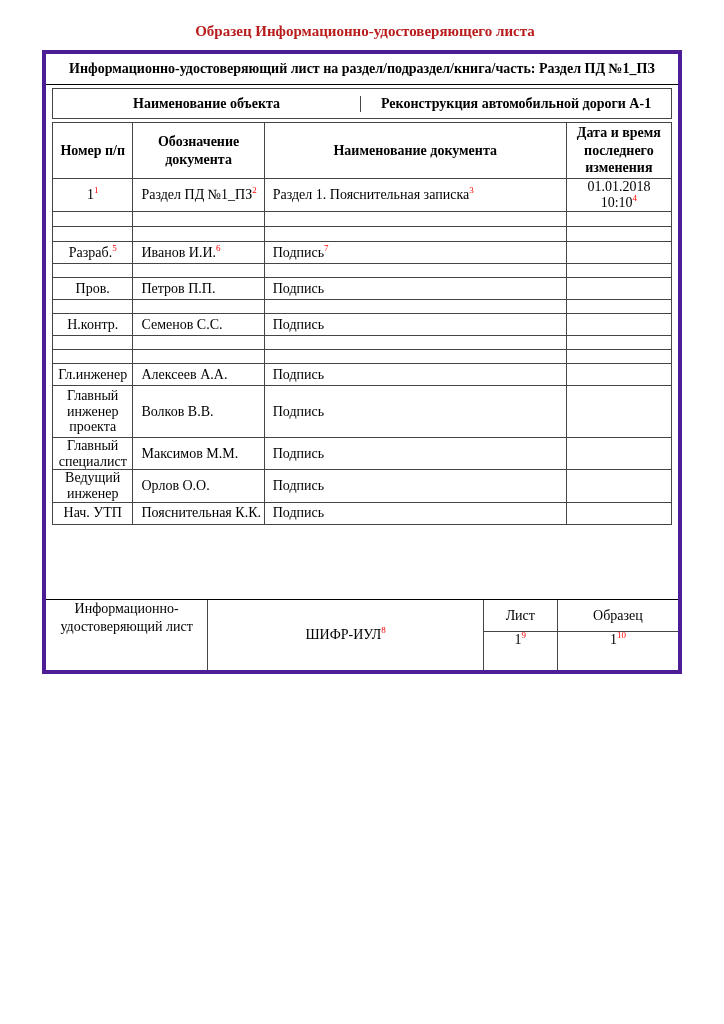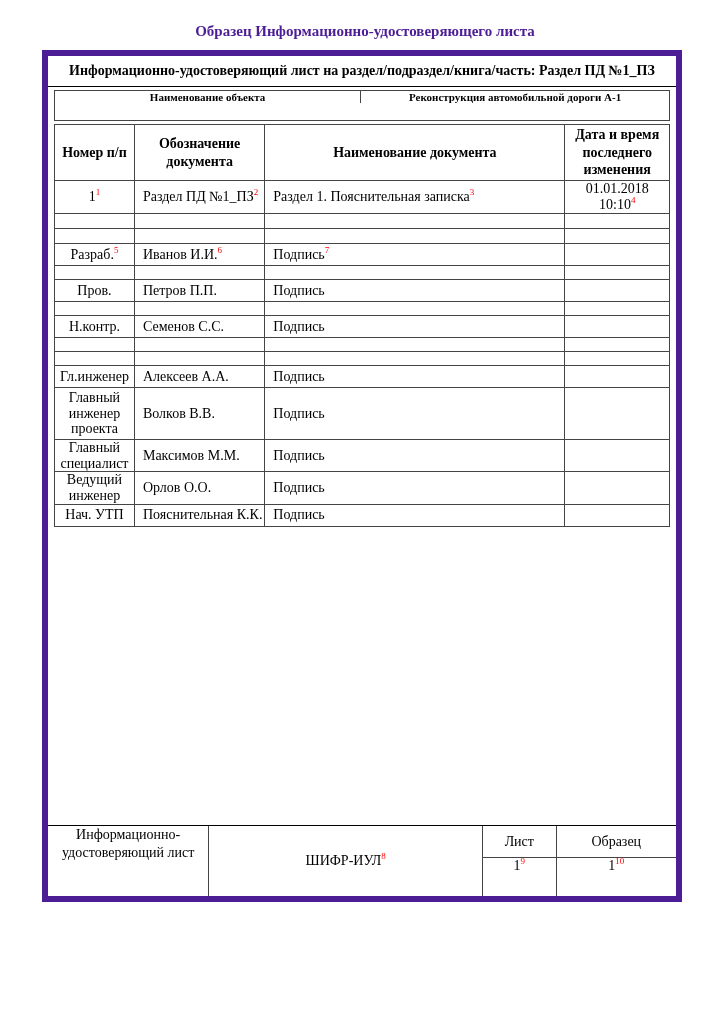--- a/index.html
+++ b/index.html
@@ -15,52 +15,52 @@
   .page {
     width: 724px;
     height: 1024px;
     box-sizing: border-box;
     padding-top: 22px;
   }
   .doc-title {
     text-align: center;
     font-weight: bold;
     font-size: 15px;
-    color: #4c1d95;
+    color: #b91c1c;
     height: 19px;
     line-height: 19px;
     padding-left: 6px;
   }
   .frame {
     width: 640px;
-    height: 852px;
+    height: 624px;
     margin: 9px auto 0 auto;
-    border: 6px solid #4c1d95;
+    border: 4px solid #4c1d95;
     box-sizing: border-box;
     display: flex;
     flex-direction: column;
   }
   .frame-title {
     height: 30px;
     line-height: 29px;
     text-align: center;
     font-weight: bold;
     font-size: 14px;
     border-bottom: 1px solid #000000;
     white-space: nowrap;
     overflow: hidden;
   }
   .object-row {
     margin: 3px 6px;
     border: 1px solid #454545;
     height: 29px;
     display: flex;
-    align-items: flex-start;
-    font-weight: bold;
-    font-size: 11px;
+    align-items: center;
+    font-weight: bold;
+    font-size: 14px;
   }
   .object-label {
     width: 49.7%;
     border-right: 1px solid #454545;
     display: flex;
     align-items: center;
     justify-content: center;
   }
   .object-value {
     flex: 1;

